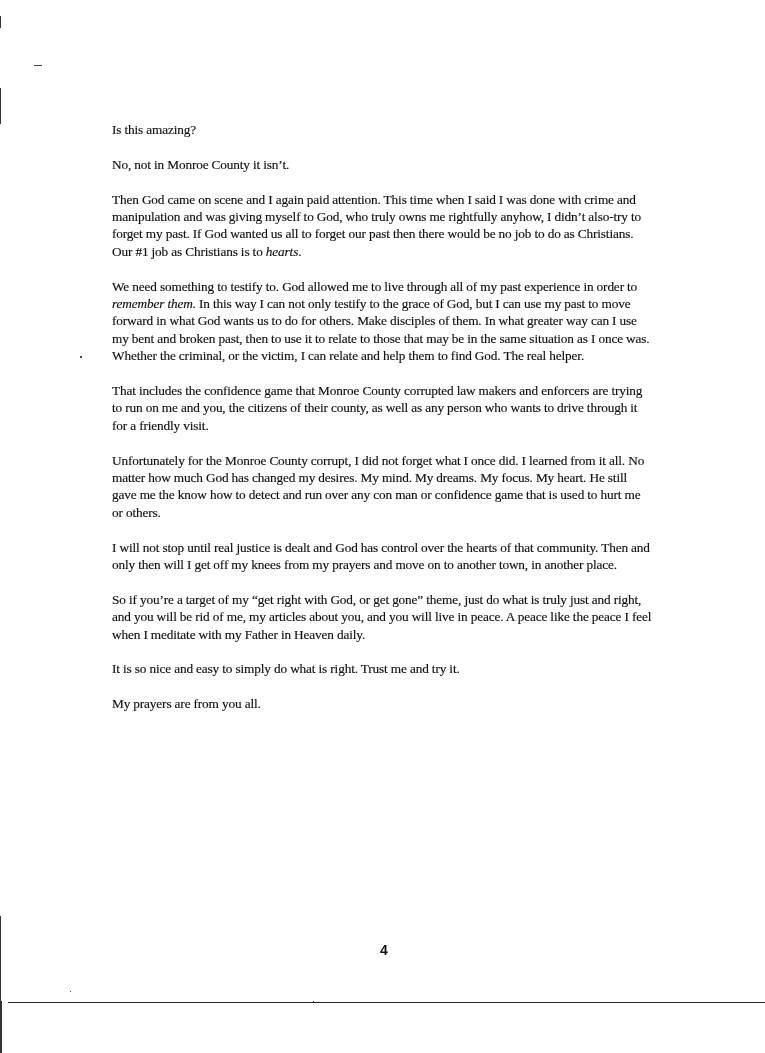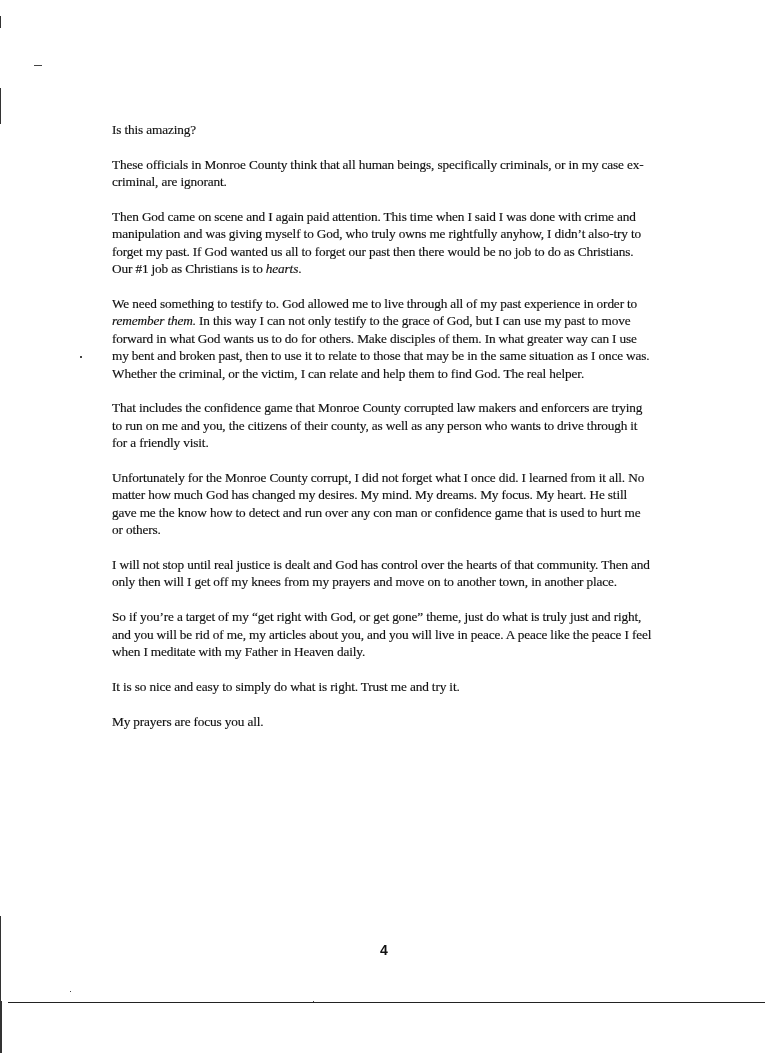--- a/index.html
+++ b/index.html
@@ -73,29 +73,29 @@
       background: #444;
     }
   </style>
 </head>
 <body>
 
 <div class="page">
 
   <div class="body-text">
     <p>Is this amazing?</p>
-    <p>These officials in Monroe County think that all human beings, specifically criminals, or in my case ex-criminal, are ignorant.</p>
+    <p>No, not in Monroe County it isn’t.</p>
     <p><span>Then God came on scene and I again paid attention. This time when I said I was done with crime and manipulation and was giving myself to God, who truly owns me rightfully anyhow, I didn’t also-try to forget my past. If God wanted us all to forget our past then there would be no job to do as Christians. Our #1 job as Christians is to </span><em>hearts</em><span>.</span></p>
     <p><span>We need something to testify to. God allowed me to live through all of my past experience in order to </span><em>remember them.</em><span> In this way I can not only testify to the grace of God, but I can use my past to move forward in what God wants us to do for others. Make disciples of them. In what greater way can I use my bent and broken past, then to use it to relate to those that may be in the same situation as I once was. Whether the criminal, or the victim, I can relate and help them to find God. The real helper.</span></p>
     <p>That includes the confidence game that Monroe County corrupted law makers and enforcers are trying to run on me and you, the citizens of their county, as well as any person who wants to drive through it for a friendly visit.</p>
     <p>Unfortunately for the Monroe County corrupt, I did not forget what I once did. I learned from it all. No matter how much God has changed my desires. My mind. My dreams. My focus. My heart. He still gave me the know how to detect and run over any con man or confidence game that is used to hurt me or others.</p>
     <p>I will not stop until real justice is dealt and God has control over the hearts of  that community. Then and only then will I get off my knees from my prayers and move on to another town, in another place.</p>
     <p>So if you’re a target of my “get right with God, or get gone” theme, just do what is truly just and right, and you will be rid of me, my articles about you, and you will live in peace. A peace like the peace I feel when I meditate with my Father in Heaven daily.</p>
     <p>It is so nice and easy to simply do what is right. Trust me and try it.</p>
-    <p>My prayers are focus you all.</p>
+    <p>My prayers are from you all.</p>
   </div>
 
   <div class="page-number">4</div>
 
   <div class="footer-rule"></div>
   <div class="left-edge" style="top:0;height:12px;width:1px;"></div>
   <div class="left-edge" style="top:72px;height:36px;width:1px;"></div>
   <div class="left-edge" style="top:985px;height:68px;"></div>
   <div class="left-edge" style="top:900px;height:85px;width:1px;"></div>
   <div class="dash" style="left:34px;top:49px;width:8px;"></div>

